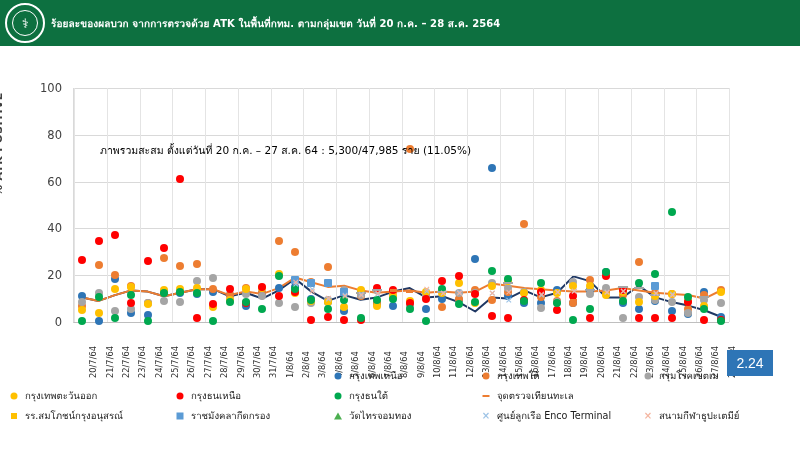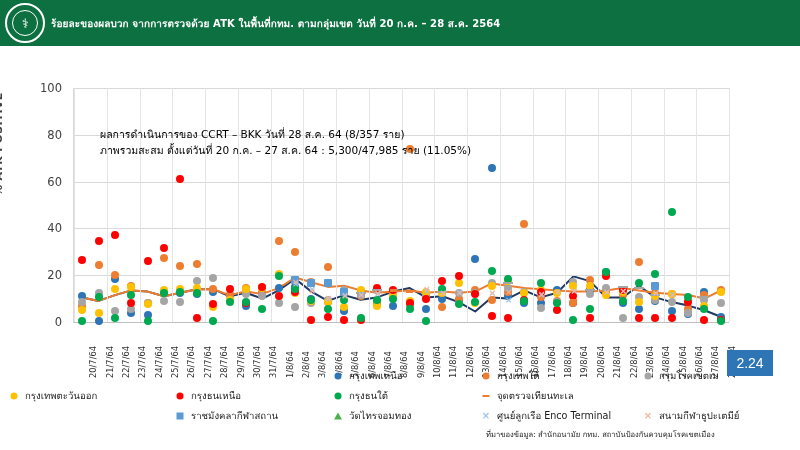--- a/index.html
+++ b/index.html
@@ -487,21 +487,20 @@
       <div class="xlab" style="left: 535.188px;">21/8/64</div>
       <div class="xlab" style="left: 551.562px;">22/8/64</div>
       <div class="xlab" style="left: 567.938px;">23/8/64</div>
       <div class="xlab" style="left: 584.312px;">24/8/64</div>
       <div class="xlab" style="left: 600.688px;">25/8/64</div>
       <div class="xlab" style="left: 617.062px;">26/8/64</div>
       <div class="xlab" style="left: 633.438px;">27/8/64</div>
       <div class="xlab" style="left: 649.812px;">28/8/64</div>
     </div>
 
-  <div id="ann-line3">ผลการดำเนินการของ CCRT – BKK วันที่ 28 ส.ค. 64 (8/357 ราย)</div>
   <div id="ann-line4">ภาพรวมสะสม ตั้งแต่วันที่ 20 ก.ค. – 27 ส.ค. 64 : 5,300/47,985 ราย (11.05%)</div>
 
   <div id="callout-blue" class="callout">2.24</div>
 
   <div id="legend">
       <div class="lgitem" style="left: 330px; top: 0px;">
         <span class="lgmk">
           <i class="mk-dot" style="background: rgb(46, 117, 182);"></i>
         </span>
         <span>กรุงเทพเหนือ</span>
@@ -535,25 +534,31 @@
           <i class="mk-dot" style="background: rgb(0, 168, 79);"></i>
         </span>
         <span>กรุงธนใต้</span>
       </div>
       <div class="lgitem" style="left: 478px; top: 20px;">
         <span class="lgmk">
           <i class="mk-dash" style="background: rgb(237, 125, 49);"></i>
         </span>
         <span>จุดตรวจเทียนทะเล</span>
       </div>
+      <div class="lgitem" style="left: 6px; top: 40px;">
+        <span class="lgmk">
+          <i class="mk-dia" style="background: rgb(255, 192, 0);"></i>
+        </span>
+        <span>รร.สมโภชน์กรุงอนุสรณ์</span>
+      </div>
       <div class="lgitem" style="left: 172px; top: 40px;">
         <span class="lgmk">
           <i class="mk-sq" style="background: rgb(91, 155, 213);"></i>
         </span>
-        <span>ราชมังคลากีฬาสถาน</span>
+        <span>ราชมังคลากีดกรอง</span>
       </div>
       <div class="lgitem" style="left: 330px; top: 40px;">
         <span class="lgmk">
           <i class="mk-tri" style="border-bottom-color: rgb(76, 175, 80);"></i>
         </span>
         <span>วัดไทรจอมทอง</span>
       </div>
       <div class="lgitem" style="left: 478px; top: 40px;">
         <span class="lgmk">
           <i class="mk-x" style="color: rgb(157, 195, 230);">×</i>
@@ -561,14 +566,13 @@
         <span>ศูนย์ลูกเรือ Enco Terminal</span>
       </div>
       <div class="lgitem" style="left: 640px; top: 40px;">
         <span class="lgmk">
           <i class="mk-x" style="color: rgb(244, 181, 160);">×</i>
         </span>
         <span>สนามกีฬาธูปะเตมีย์</span>
       </div>
     </div>
 
-  <div id="source">ที่มาของข้อมูล: สำนักอนามัย กทม. สถาบันป้องกันควบคุมโรคเขตเมือง</div>
 </div>
 
 </body></html>

